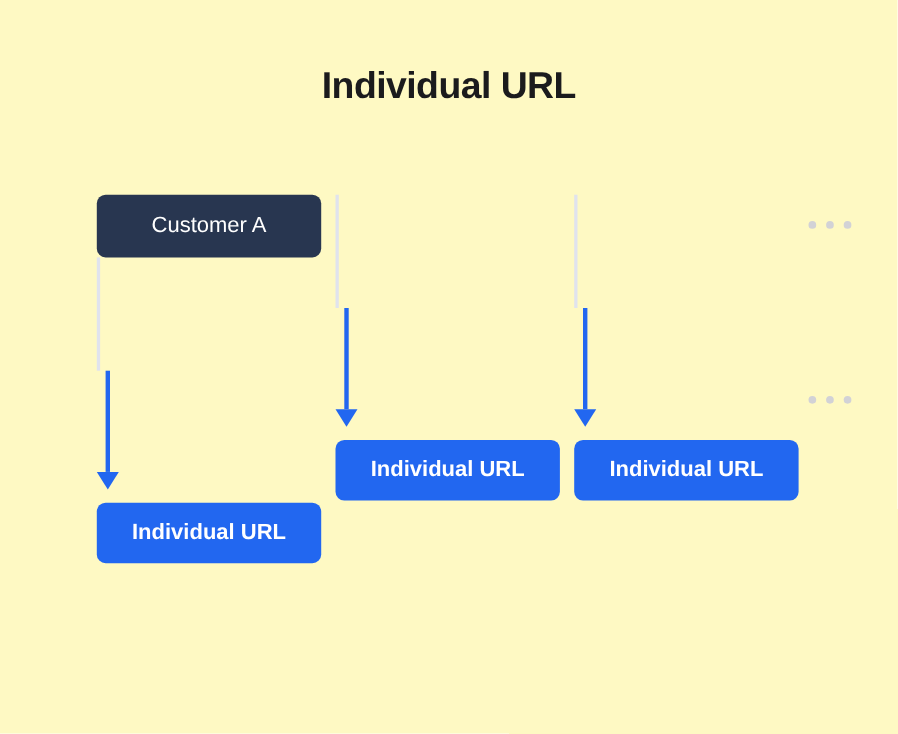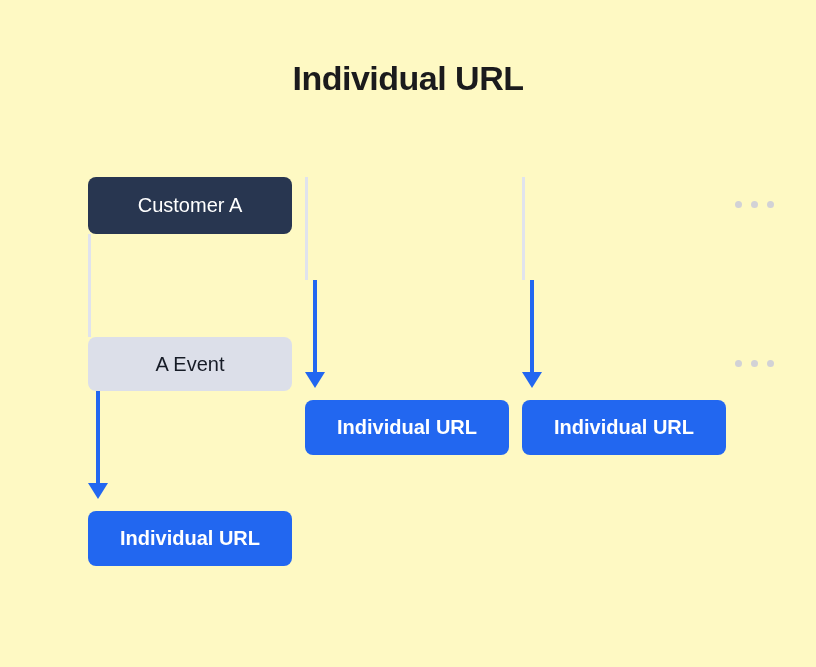--- a/index.html
+++ b/index.html
@@ -121,23 +121,20 @@
 
   <h1 class="title">Individual URL</h1>
 
   <div class="grid">
 
     <div class="col">
       <div class="box customer">
         <span>Customer A</span>
       </div>
       <div class="connector"></div>
-      <div class="box event">
-        <span>A Event</span>
-      </div>
       <div class="arrow">
         <div class="shaft"></div>
         <div class="head"></div>
       </div>
       <div class="box url">
         <span>Individual URL</span>
       </div>
     </div>
 
     <div class="col">

